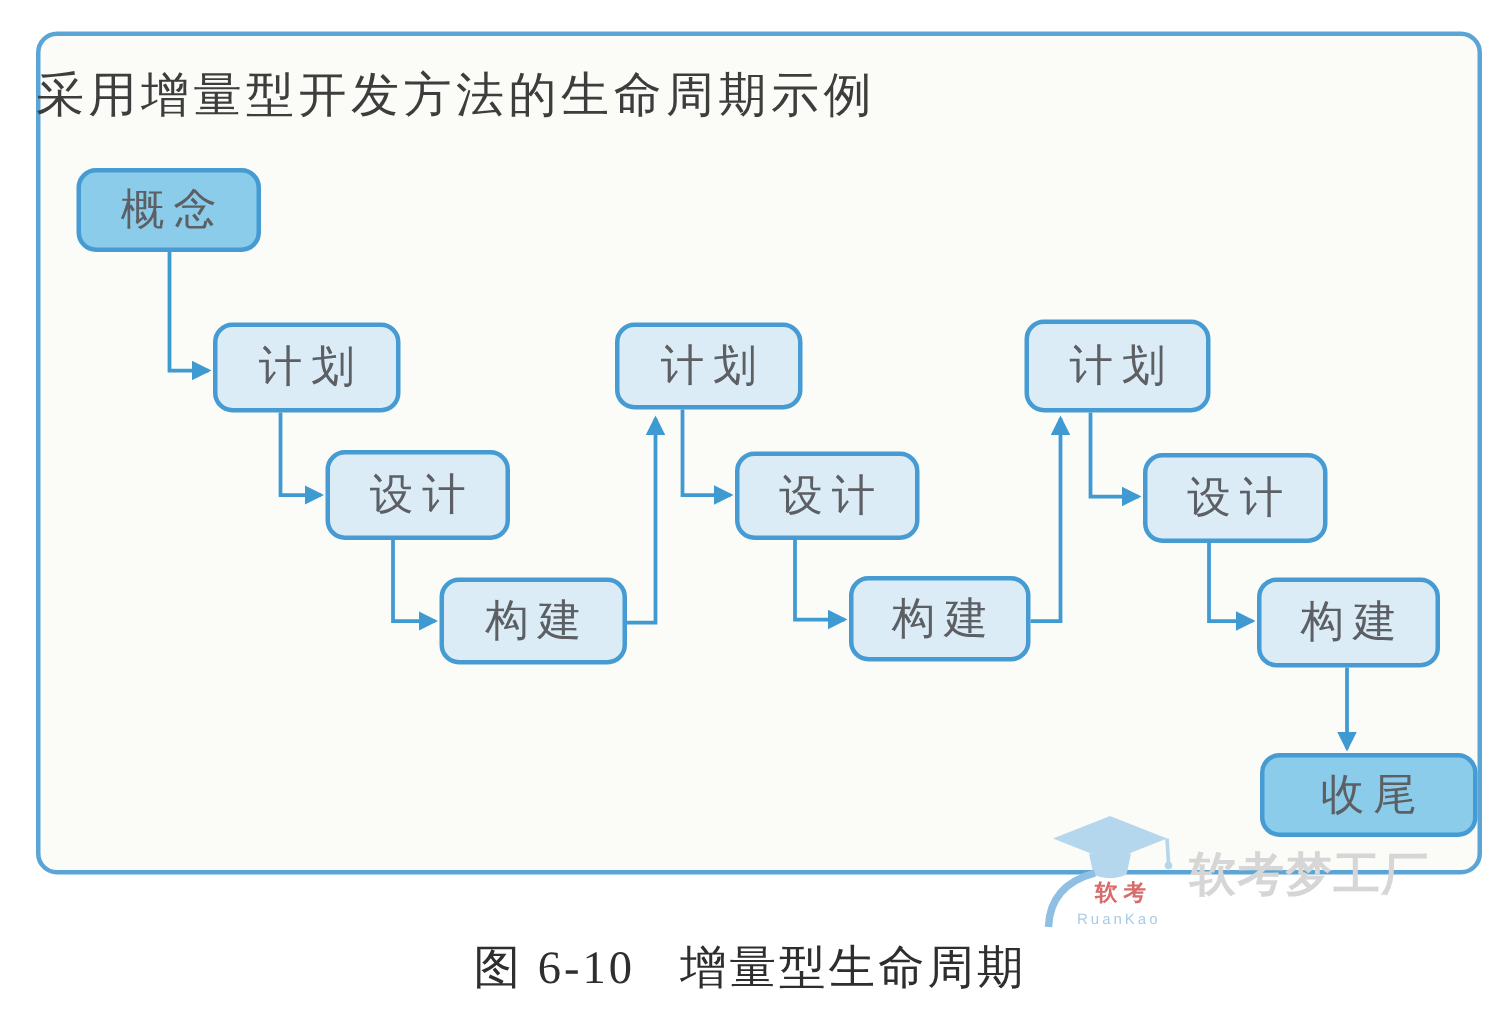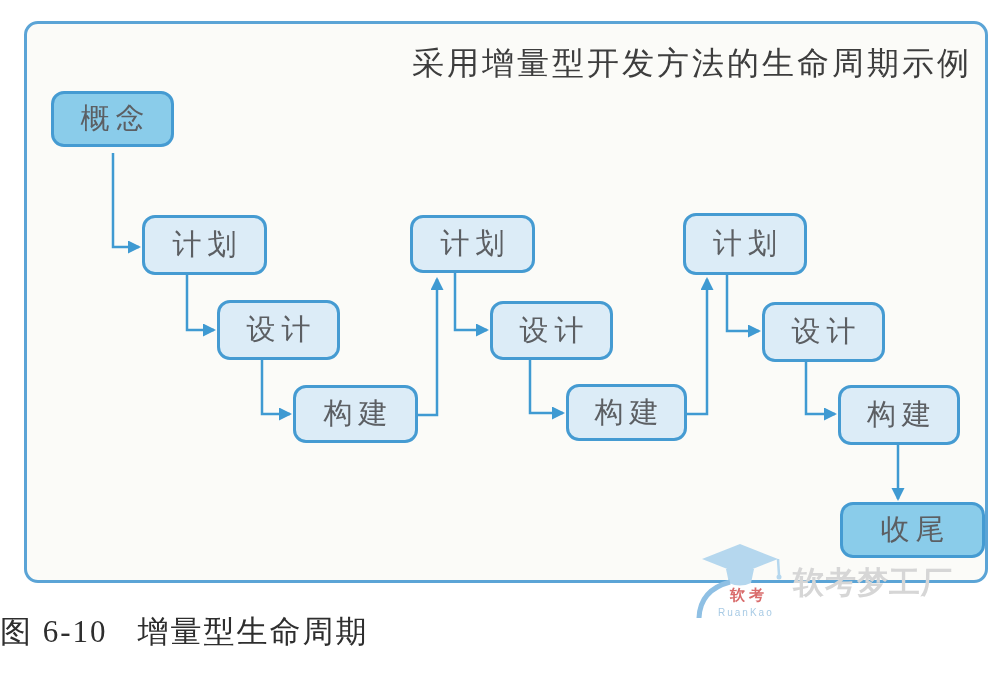--- a/index.html
+++ b/index.html
@@ -13,47 +13,47 @@
   .page{
     position:relative; width:1000px; height:674px; background:#ffffff;
     font-family:"Liberation Serif", serif; overflow:hidden;
   }
   .panel{
     position:absolute; left:24px; top:21px; width:964px; height:562px;
     box-sizing:border-box; border:3px solid var(--panel-border);
     border-radius:14px; background:var(--panel-bg);
   }
   .diagram-title{
-    position:absolute; left:8px; top:42px; width:964px;
-    text-align:right; font-size:32px; letter-spacing:3px;
+    position:absolute; left:24px; top:42px; width:964px;
+    text-align:left; font-size:32px; letter-spacing:3px;
     color:var(--title-text);
   }
   .arrows{position:absolute; left:0; top:0; pointer-events:none;}
   .node{
     position:absolute; box-sizing:border-box;
     border:3px solid var(--box-border); border-radius:13px;
     background:var(--box-fill-light);
     display:flex; align-items:center; justify-content:center;
     font-size:29px; color:var(--box-text); letter-spacing:6px; text-indent:6px;
   }
   .node.dark{background:var(--box-fill-dark);}
-  .n-concept {left:51px;  top:91px;  width:123px; height:56px;}
+  .n-concept {left:51px;  top:112px;  width:123px; height:56px;}
   .n-plan-1  {left:142px; top:215px; width:125px; height:60px;}
   .n-design-1{left:217px; top:300px; width:123px; height:60px;}
   .n-build-1 {left:293px; top:385px; width:125px; height:58px;}
   .n-plan-2  {left:410px; top:215px; width:125px; height:58px;}
   .n-design-2{left:490px; top:301px; width:123px; height:59px;}
   .n-build-2 {left:566px; top:384px; width:121px; height:57px;}
   .n-plan-3  {left:683px; top:213px; width:124px; height:62px;}
   .n-design-3{left:762px; top:302px; width:123px; height:60px;}
   .n-build-3 {left:838px; top:385px; width:122px; height:60px;}
   .n-closeout{left:840px; top:502px; width:145px; height:56px;}
   .figure-caption{
-    position:absolute; left:0; top:611px; width:1000px;
-    text-align:left; font-size:31px; color:var(--caption-text);
+    position:absolute; left:0; top:624px; width:1000px;
+    text-align:center; font-size:31px; color:var(--caption-text);
     letter-spacing:2px;
   }
   .figure-caption .gap{display:inline-block; width:30px;}
   .watermark{position:absolute; left:690px; top:542px; width:300px; height:90px; pointer-events:none;}
   .wm-brand{
     position:absolute; left:103px; top:20px;
     font-family:"Liberation Sans", sans-serif; font-weight:700;
     font-size:31px; color:var(--watermark-gray); letter-spacing:1px; white-space:nowrap;
   }
   .wm-logo{position:absolute; left:0; top:0;}

